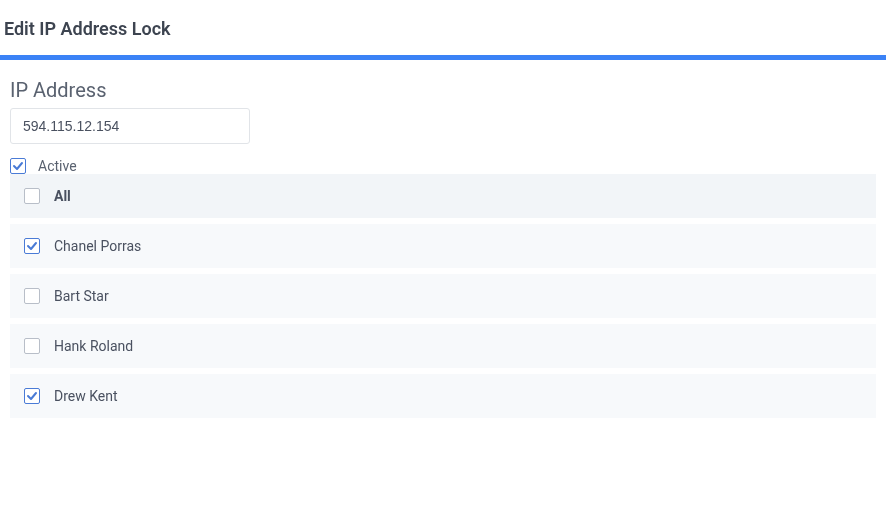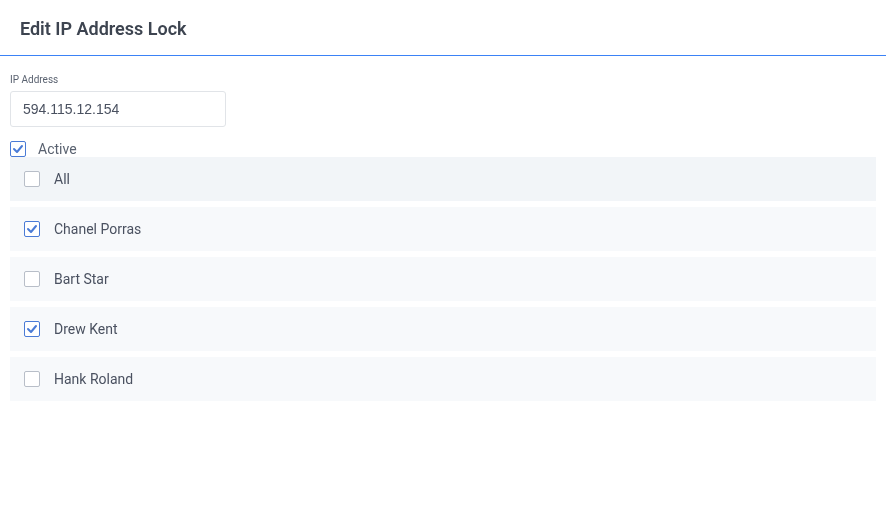--- a/index.html
+++ b/index.html
@@ -8,39 +8,39 @@
       padding: 0;
     }
     body {
       font-family: -apple-system, BlinkMacSystemFont, "Segoe UI", Roboto, Arial, sans-serif;
       background: #ffffff;
       color: #333;
       width: 886px;
       height: 505px;
     }
     .header {
-      padding: 18px 20px 16px 20px;
-      border-bottom: 1px solid #3b82f6;
+      padding: 18px 20px 16px 4px;
+      border-bottom: 5px solid #3b82f6;
     }
     .header h1 {
       font-size: 18px;
       font-weight: 600;
       color: #3d4450;
     }
     .content {
       padding: 12px 10px;
     }
     .field-label {
-      font-size: 10px;
+      font-size: 20px;
       color: #5a6270;
       margin-bottom: 6px;
       margin-top: 6px;
     }
     .text-input {
-      width: 216px;
+      width: 240px;
       padding: 9px 12px;
       font-size: 14px;
       color: #4a5160;
       border: 1px solid #e1e4e8;
       border-radius: 3px;
       background: #fff;
       outline: none;
     }
     .checkbox-row {
       display: flex;
@@ -89,21 +89,21 @@
       align-items: center;
       gap: 14px;
       padding: 14px 14px;
       background: #f7f9fb;
       margin-bottom: 6px;
     }
     .employee-row.header-row {
       background: #f2f5f8;
     }
     .employee-row.header-row .employee-name {
-      font-weight: 400;
+      font-weight: 700;
     }
     .employee-name {
       font-size: 14px;
       color: #4a5160;
     }
   </style>
 </head>
 <body>
 
 <div class="header">
@@ -144,30 +144,30 @@
     </div>
 
     <div class="employee-row">
       <span class="checkbox">
         
       </span>
       <span class="employee-name">Bart Star</span>
     </div>
 
     <div class="employee-row">
+      <span class="checkbox">
+        
+      </span>
+      <span class="employee-name">Hank Roland</span>
+    </div>
+
+    <div class="employee-row">
       <span class="checkbox checked">
         <svg viewBox="0 0 12 12">
             <path d="M2 6 L5 9 L10 3" stroke="#4a7bd6" stroke-width="2" fill="none" stroke-linecap="round" stroke-linejoin="round"></path>
           </svg>
       </span>
       <span class="employee-name">Drew Kent</span>
     </div>
 
-    <div class="employee-row">
-      <span class="checkbox">
-        
-      </span>
-      <span class="employee-name">Hank Roland</span>
-    </div>
-
   </div>
 
 </div>
 
 </body></html>

